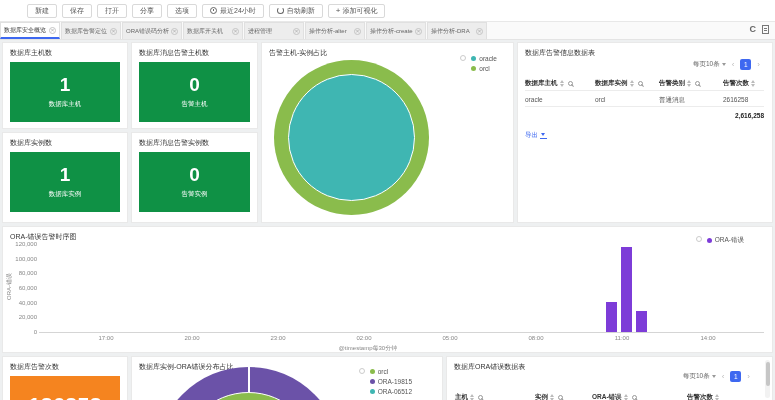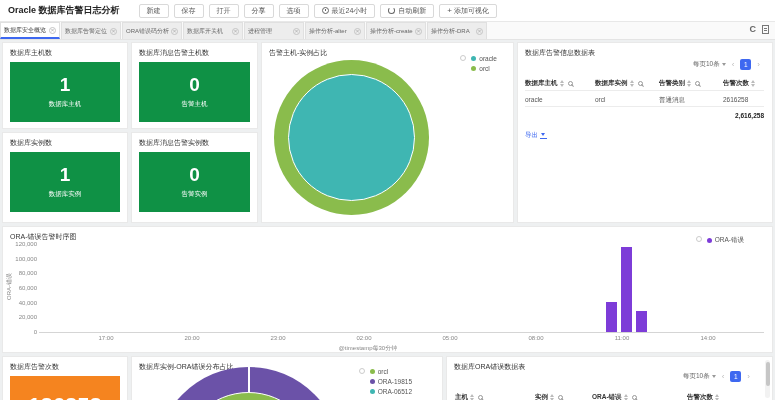--- a/index.html
+++ b/index.html
@@ -91,21 +91,20 @@
     width:40px; text-align:center; }
   .xlab { position:absolute; left:300px; top:117px; width:130px; text-align:center; font-size:6px; color:#888; }
 
   .scrollbar { position:absolute; right:2px; top:3px; width:5px; height:38px; background:#f2f2f2; border-radius:3px; }
   .scroll-thumb { position:absolute; left:0.5px; top:2px; width:4px; height:24px; background:#c6c6c6; border-radius:2px; }
 </style>
 </head>
 <body>
 
 <div class="topbar">
-  <span class="app-title">Oracle 数据库告警日志分析</span>
   <div class="tb-group">
     <button class="tb-btn">新建</button>
     <button class="tb-btn">保存</button>
     <button class="tb-btn">打开</button>
     <button class="tb-btn">分享</button>
     <button class="tb-btn">选项</button>
     <button class="tb-btn">
       <span class="icon-clock"></span>
       <span>最近24小时</span>
     </button>

